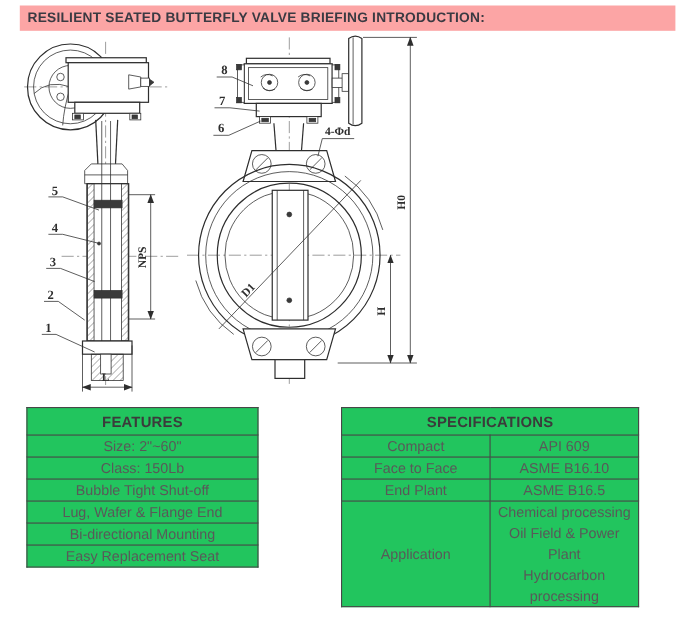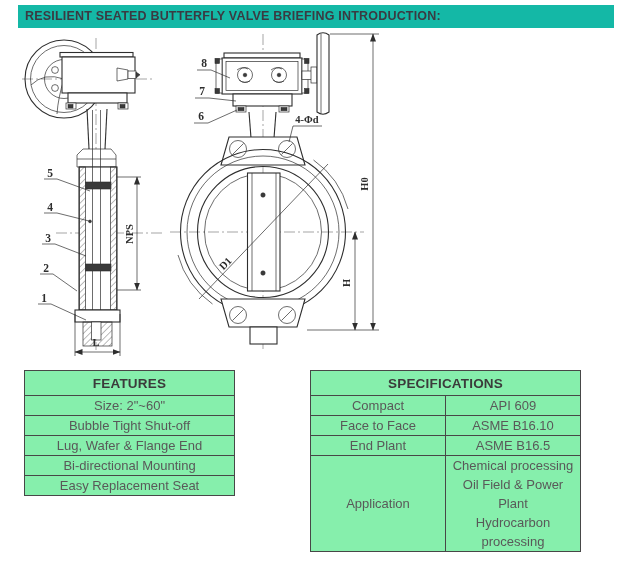--- a/index.html
+++ b/index.html
@@ -4,42 +4,42 @@
 <style>
   html,body{margin:0;padding:0;}
   body{
     width:619px;height:563px;position:relative;overflow:hidden;
     background:#ffffff;
     font-family:"Liberation Sans", sans-serif;
   }
   
   .title-band{
     position:absolute;left:18px;top:5px;width:596px;height:23px;
-    background:#14b8a6;
+    background:#fca5a5;
   }
   .title-band .title{
     display:block;line-height:23px;padding-left:7px;
     font-size:12.5px;font-weight:bold;color:#3a3a42;letter-spacing:.2px;
     white-space:nowrap;
   }
   
   .drawing{position:absolute;left:0;top:28px;width:619px;height:340px;}
   svg{display:block;}
   .ln{stroke:#2e2e2e;fill:none;stroke-width:1.1;}
   .lnthin{stroke:#2e2e2e;fill:none;stroke-width:0.7;}
   .white{fill:#ffffff;stroke:#2e2e2e;stroke-width:1.1;}
   .whitethin{fill:#ffffff;stroke:#2e2e2e;stroke-width:0.7;}
   .dark{fill:#3a3a3a;stroke:#2e2e2e;stroke-width:0.6;}
   .cl{stroke:#6a6a6a;stroke-width:0.6;fill:none;stroke-dasharray:11 3 2 3;}
   .dim{stroke:#2e2e2e;stroke-width:0.7;fill:none;}
   .hatchfill{fill:url(#hatch);stroke:#2e2e2e;stroke-width:0.7;}
   .numtxt{font-family:"Liberation Serif", serif;font-size:11.5px;font-weight:bold;fill:#2e2e2e;}
   .dimtxt{font-family:"Liberation Serif", serif;font-size:10.5px;font-weight:bold;fill:#2e2e2e;}
   
-  table{border-collapse:collapse;position:absolute;table-layout:fixed;background:#86efac;}
+  table{border-collapse:collapse;position:absolute;table-layout:fixed;background:#22c55e;}
   td,th{border:1px solid #474747;font-size:13px;color:#595959;text-align:center;
         padding:0 3px;overflow:hidden;}
   th{font-weight:bold;color:#3b3b3b;font-size:13.5px;letter-spacing:.2px;}
   .tbl-features{left:24px;top:370px;width:211px;}
   .tbl-features th{height:24px;}
   .tbl-features td{height:19px;}
   .tbl-features tr.tall td{height:39px;line-height:19px;}
   .tbl-specs{left:310px;top:370px;width:271px;}
   .tbl-specs th{height:24px;}
   .tbl-specs td{height:19px;}
@@ -261,20 +261,23 @@
 
 <table class="tbl-features">
   <tbody>
       <tr>
         <th>FEATURES</th>
       </tr>
   <tr>
         <td>Size: 2"~60"</td>
       </tr>
   <tr>
+        <td>Class: 150Lb</td>
+      </tr>
+  <tr>
         <td>Bubble Tight Shut-off</td>
       </tr>
   <tr>
         <td>Lug, Wafer &amp; Flange End</td>
       </tr>
   <tr>
         <td>Bi-directional Mounting</td>
       </tr>
   <tr>
         <td>Easy Replacement Seat</td>

